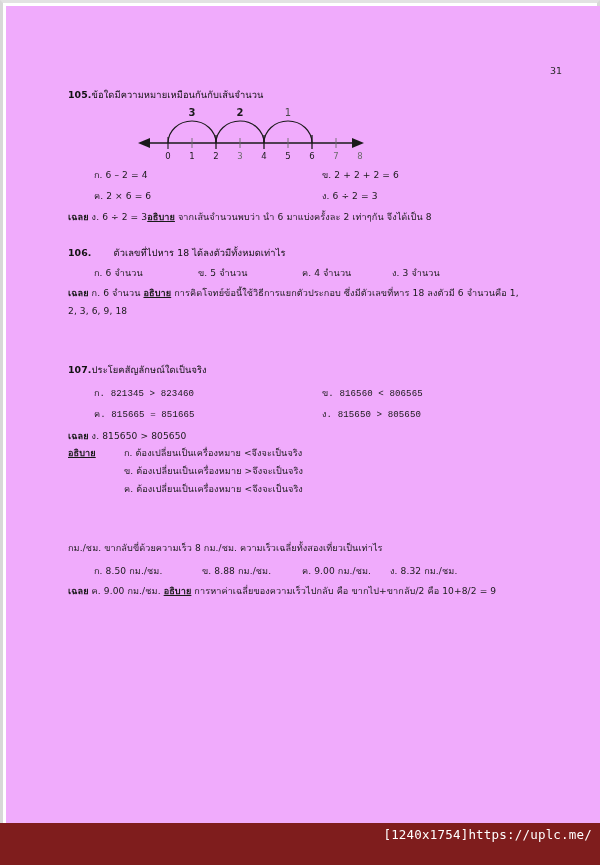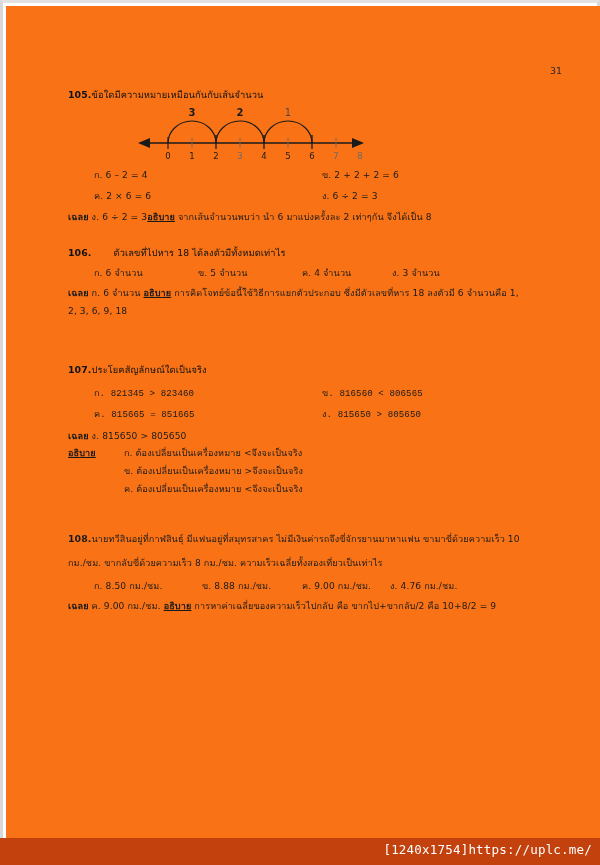--- a/index.html
+++ b/index.html
@@ -25,21 +25,21 @@
     box-sizing: border-box;
     border-left: 3px solid #d8d8d8;
     border-right: 3px solid #d8d8d8;
     border-top: 3px solid #e2e2e2;
   }
   #paper {
     position: absolute;
     left: 3px; top: 3px;
     width: 594px;
     height: 832px;
-    background: #f97316;
+    background: #f0abfc;
   }
 
   
   .doc {
     position: absolute;
     left: 62px;
     top: 0;
     width: 500px;
     color: #1a1a1a;
     font-size: 9.1px;
@@ -118,22 +118,22 @@
     margin-top: 2px;
     margin-left: 68px;
   }
 
   
   #footer-bar {
     position: absolute;
     left: 0;
     bottom: 0;
     width: 600px;
-    height: 27px;
-    background: #c2410c;
+    height: 42px;
+    background: #7f1d1d;
   }
   #footer-text {
     position: absolute;
     right: 8px;
     top: 4px;
     color: #ffffff;
     font-family: "DejaVu Sans Mono", "Liberation Mono", monospace;
     font-size: 12.5px;
     letter-spacing: 0.2px;
     white-space: nowrap;
@@ -256,31 +256,28 @@
         <span class="explain-label">อธิบาย</span>
         <div class="explain-lines">
           <div>ก. ต้องเปลี่ยนเป็นเครื่องหมาย &lt;จึงจะเป็นจริง</div>
           <div>ข. ต้องเปลี่ยนเป็นเครื่องหมาย &gt;จึงจะเป็นจริง</div>
           <div>ค. ต้องเปลี่ยนเป็นเครื่องหมาย &lt;จึงจะเป็นจริง</div>
         </div>
       </div>
     </div>
 
     <div class="doc qblock" style="top:526px; width:508px;">
-      <div style="font-size:9.1px;">
-        <span class="qnum">108.</span><span>นายทวีสินอยู่ที่กาฬสินธุ์ มีแฟนอยู่ที่สมุทรสาคร ไม่มีเงินค่ารถจึงขี่จักรยานมาหาแฟน ขามาขี่ด้วยความเร็ว 10</span>
-      </div>
       <div style="font-size:9.1px; margin-top:9px;">กม./ชม. ขากลับขี่ด้วยความเร็ว 8 กม./ชม. ความเร็วเฉลี่ยทั้งสองเที่ยวเป็นเท่าไร</div>
 
       <div class="choices c4b" style="margin-top:9px;">
         <div class="choice-row tight">
           <span class="choice">ก. 8.50 กม./ชม.</span>
           <span class="choice">ข. 8.88 กม./ชม.</span>
           <span class="choice">ค. 9.00 กม./ชม.</span>
-          <span class="choice">ง. 4.76 กม./ชม.</span>
+          <span class="choice">ง. 8.32 กม./ชม.</span>
         </div>
       </div>
 
       <div class="answer">
         <span class="ans-label">เฉลย</span>
         <span>ค. 9.00 กม./ชม.</span>
         <span class="explain-label">อธิบาย</span>
         <span>การหาค่าเฉลี่ยของความเร็วไปกลับ คือ ขากไป+ขากลับ/2 คือ 10+8/2 = 9</span>
       </div>
     </div>

